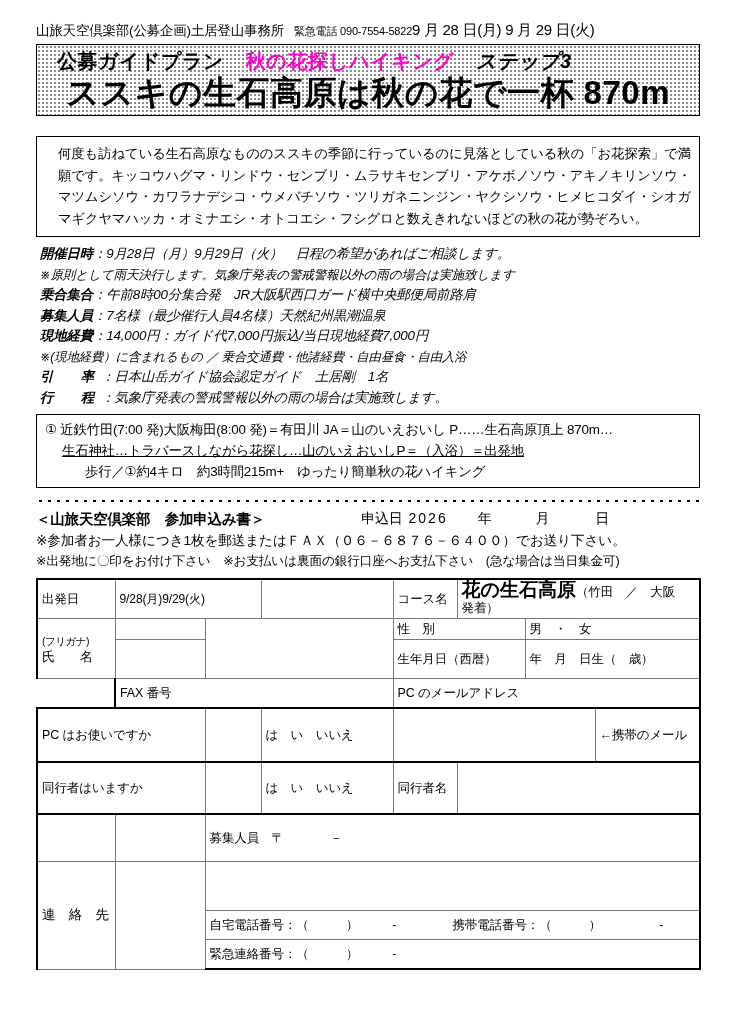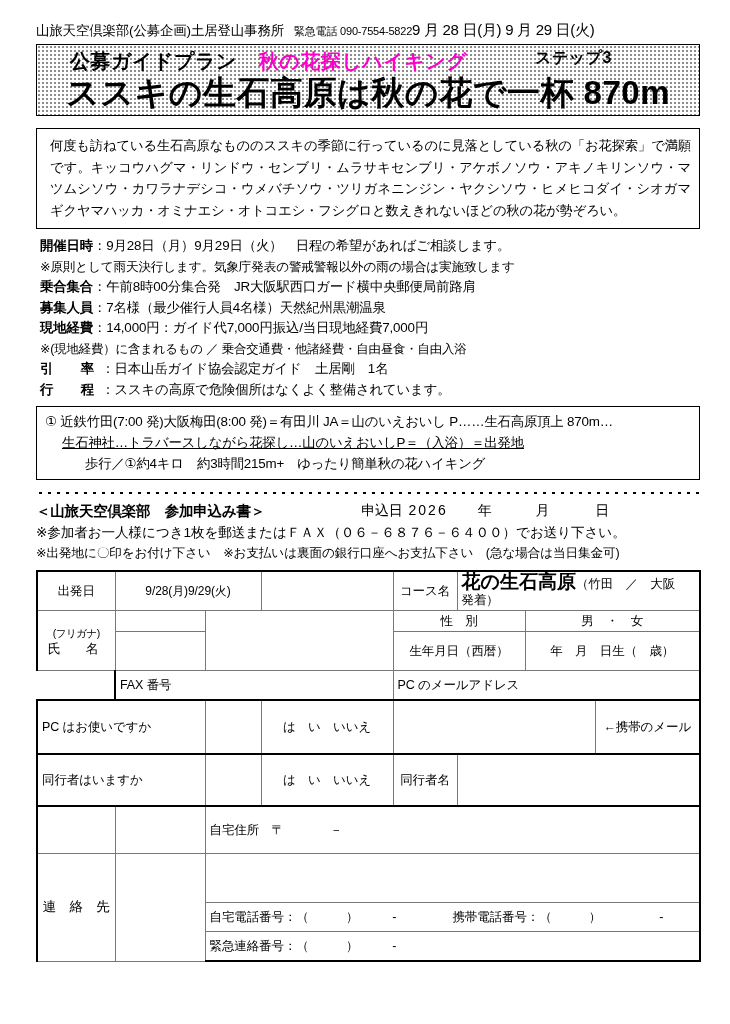--- a/index.html
+++ b/index.html
@@ -44,79 +44,81 @@
     position: relative;
     background-color: #ffffff;
     background-image:
       radial-gradient(#8c8c8c 0.8px, transparent 0.9px);
     background-size: 4px 4px;
     background-position: 0 0;
     overflow: hidden;
   }
   .banner-line1 {
     position: absolute;
-    left: 17px; right: 0; top: 3px;
+    left: 4px; right: 0; top: 3px;
     height: 26px;
     display: flex;
-    align-items: flex-start;
+    align-items: center;
     white-space: nowrap;
   }
   .banner-l1a {
     font-size: 20px;
     font-weight: 700;
     margin-left: 16px;
     letter-spacing: 0.5px;
   }
   .banner-l1b {
     font-size: 20px;
     font-weight: 700;
     color: #ff00cc;
     margin-left: 22px;
     letter-spacing: 0.5px;
   }
   .banner-l1c {
-    font-size: 16px;
-    font-weight: 700;
-    margin-left: 68px;
+    font-size: 20px;
+    font-weight: 700;
+    margin-left: 22px;
     letter-spacing: 0.5px;
+    font-style: italic;
   }
   .banner-line2 {
     position: absolute;
     left: 0; right: 0; top: 27px;
     height: 42px;
     display: flex;
     align-items: center;
     justify-content: center;
     white-space: nowrap;
   }
   .banner-l2 {
     font-size: 33px;
     font-weight: 700;
     letter-spacing: 0.5px;
   }
 
   
   .descbox {
     border: 1px solid #000;
     box-sizing: border-box;
-    margin-top: 12px;
-    padding: 6px 8px 7px 13px;
+    margin-top: 20px;
+    padding: 6px 8px 7px 21px;
     font-size: 13.3px;
     line-height: 21.5px;
     letter-spacing: -0.15px;
     text-align: justify;
   }
 
   
   .details {
     margin-top: 7px;
     font-size: 13.4px;
     line-height: 20.5px;
     letter-spacing: -0.15px;
     padding-left: 4px;
+    font-style: italic;
   }
   .dl { white-space: nowrap; }
   .dl .lbl { font-weight: 700; }
   .dl .lbl.sp { letter-spacing: 7px; }
   .dl.small { font-size: 12.4px; }
   .dl.note { font-size: 12.6px; }
 
   
   .itinbox {
     border: 1px solid #000;
@@ -190,21 +192,21 @@
     line-height: 16px;
   }
   .ob-t { border-top: 2px solid #000 !important; }
   .ob-b { border-bottom: 2px solid #000 !important; }
   .ob-l { border-left: 2px solid #000 !important; }
   .ob-r { border-right: 2px solid #000 !important; }
   .nb-t { border-top: none !important; }
   .nb-b { border-bottom: none !important; }
   .nb-l { border-left: none !important; }
 
-  .c { text-align: center; }
+  .c { text-align: left; }
   .l { text-align: left; }
   .vtop { vertical-align: top; }
 
   .coursename {
     font-size: 19px;
     font-weight: 700;
     letter-spacing: 0px;
     white-space: nowrap;
   }
   .depdate { font-size: 12px; letter-spacing: -0.4px; white-space: nowrap; }
@@ -237,21 +239,21 @@
   <div class="descbox">何度も訪ねている生石高原なもののススキの季節に行っているのに見落としている秋の「お花探索」で満願です。キッコウハグマ・リンドウ・センブリ・ムラサキセンブリ・アケボノソウ・アキノキリンソウ・マツムシソウ・カワラナデシコ・ウメバチソウ・ツリガネニンジン・ヤクシソウ・ヒメヒコダイ・シオガマギクヤマハッカ・オミナエシ・オトコエシ・フシグロと数えきれないほどの秋の花が勢ぞろい。</div>
 
   <div class="details">
     <div class="dl"><span class="lbl">開催日時</span><span>：9月28日（月）9月29日（火）　日程の希望があればご相談します。</span></div>
     <div class="dl note">※原則として雨天決行します。気象庁発表の警戒警報以外の雨の場合は実施致します</div>
     <div class="dl"><span class="lbl">乗合集合</span><span>：午前8時00分集合発　JR大阪駅西口ガード横中央郵便局前路肩</span></div>
     <div class="dl"><span class="lbl">募集人員</span><span>：7名様（最少催行人員4名様）天然紀州黒潮温泉</span></div>
     <div class="dl"><span class="lbl">現地経費</span><span>：14,000円：ガイド代7,000円振込/当日現地経費7,000円</span></div>
     <div class="dl small">※(現地経費）に含まれるもの ／ 乗合交通費・他諸経費・自由昼食・自由入浴</div>
     <div class="dl"><span class="lbl sp">引　率</span><span>：日本山岳ガイド協会認定ガイド　土居剛　1名</span></div>
-    <div class="dl"><span class="lbl sp">行　程</span><span>：ススキの高原で危険個所はなくよく整備されています。</span></div>
+    <div class="dl"><span class="lbl sp">行　程</span><span>：気象庁発表の警戒警報以外の雨の場合は実施致します。</span></div>
   </div>
 
   <div class="itinbox">
     <div class="itin-l1">① 近鉄竹田(7:00 発)大阪梅田(8:00 発)＝有田川 JA＝山のいえおいし P……生石高原頂上 870m…</div>
     <div class="itin-l2">生石神社…トラバースしながら花探し…山のいえおいしP＝（入浴）＝出発地</div>
     <div class="itin-l3">歩行／①約4キロ　約3時間215m+　ゆったり簡単秋の花ハイキング</div>
   </div>
 
   <div class="dotrule"></div>
 
@@ -322,21 +324,21 @@
       <td class="ob-t"></td>
       <td class="c ob-t yesno" colspan="2">は　い　いいえ</td>
       <td class="c ob-t">同行者名</td>
       <td class="ob-t ob-r" colspan="3"></td>
     </tr>
 
     <tr>
       <td class="ob-t ob-l"></td>
       <td class="ob-t"></td>
       <td class="l ob-t ob-r cellpad-l vtop" colspan="7" style="height:42px">
-        <span>自宅住所　〒</span><span style="margin-left:46px">－</span>
+        <span>募集人員　〒</span><span style="margin-left:46px">－</span>
       </td>
     </tr>
 
     <tr>
       <td class="c ob-l nb-t renraku" rowspan="3">連　絡　先</td>
       <td class="nb-t" rowspan="3"></td>
       <td class="nb-t nb-b ob-r" colspan="7" style="height:44px"></td>
     </tr>
 
     <tr>

